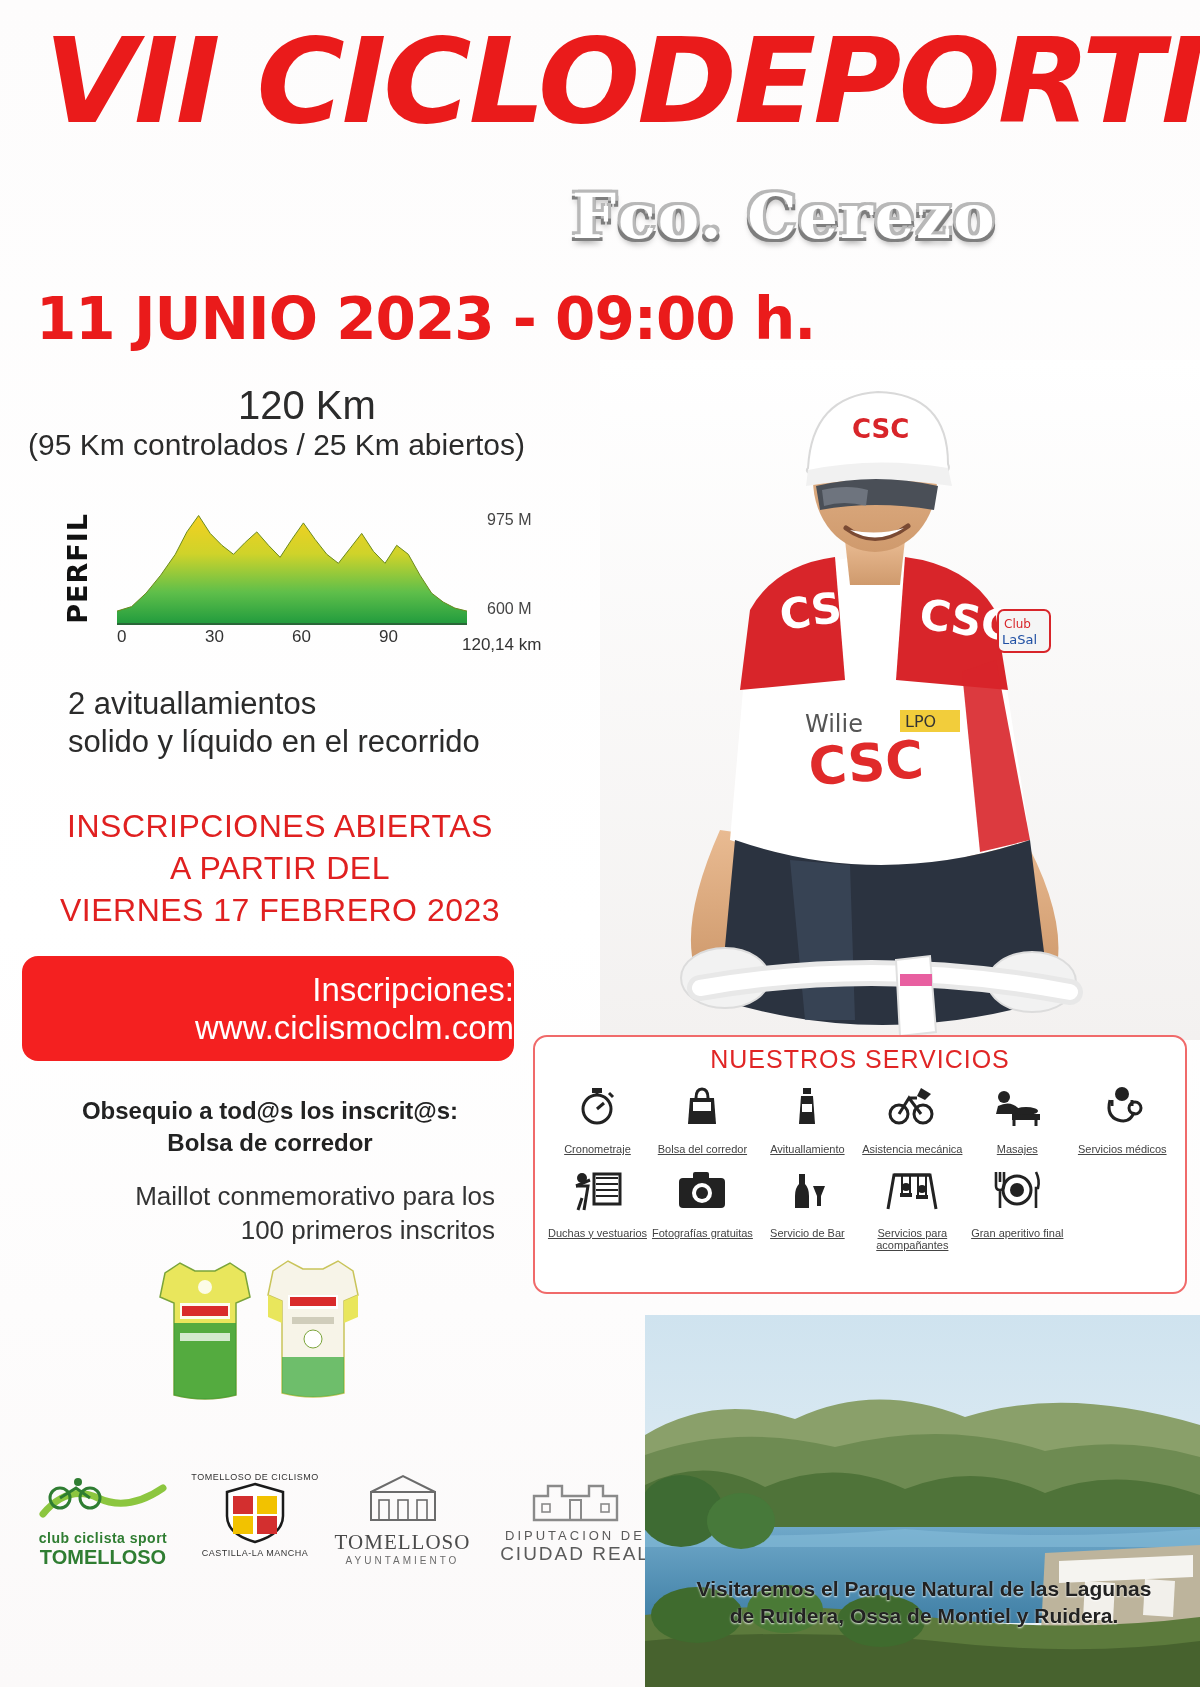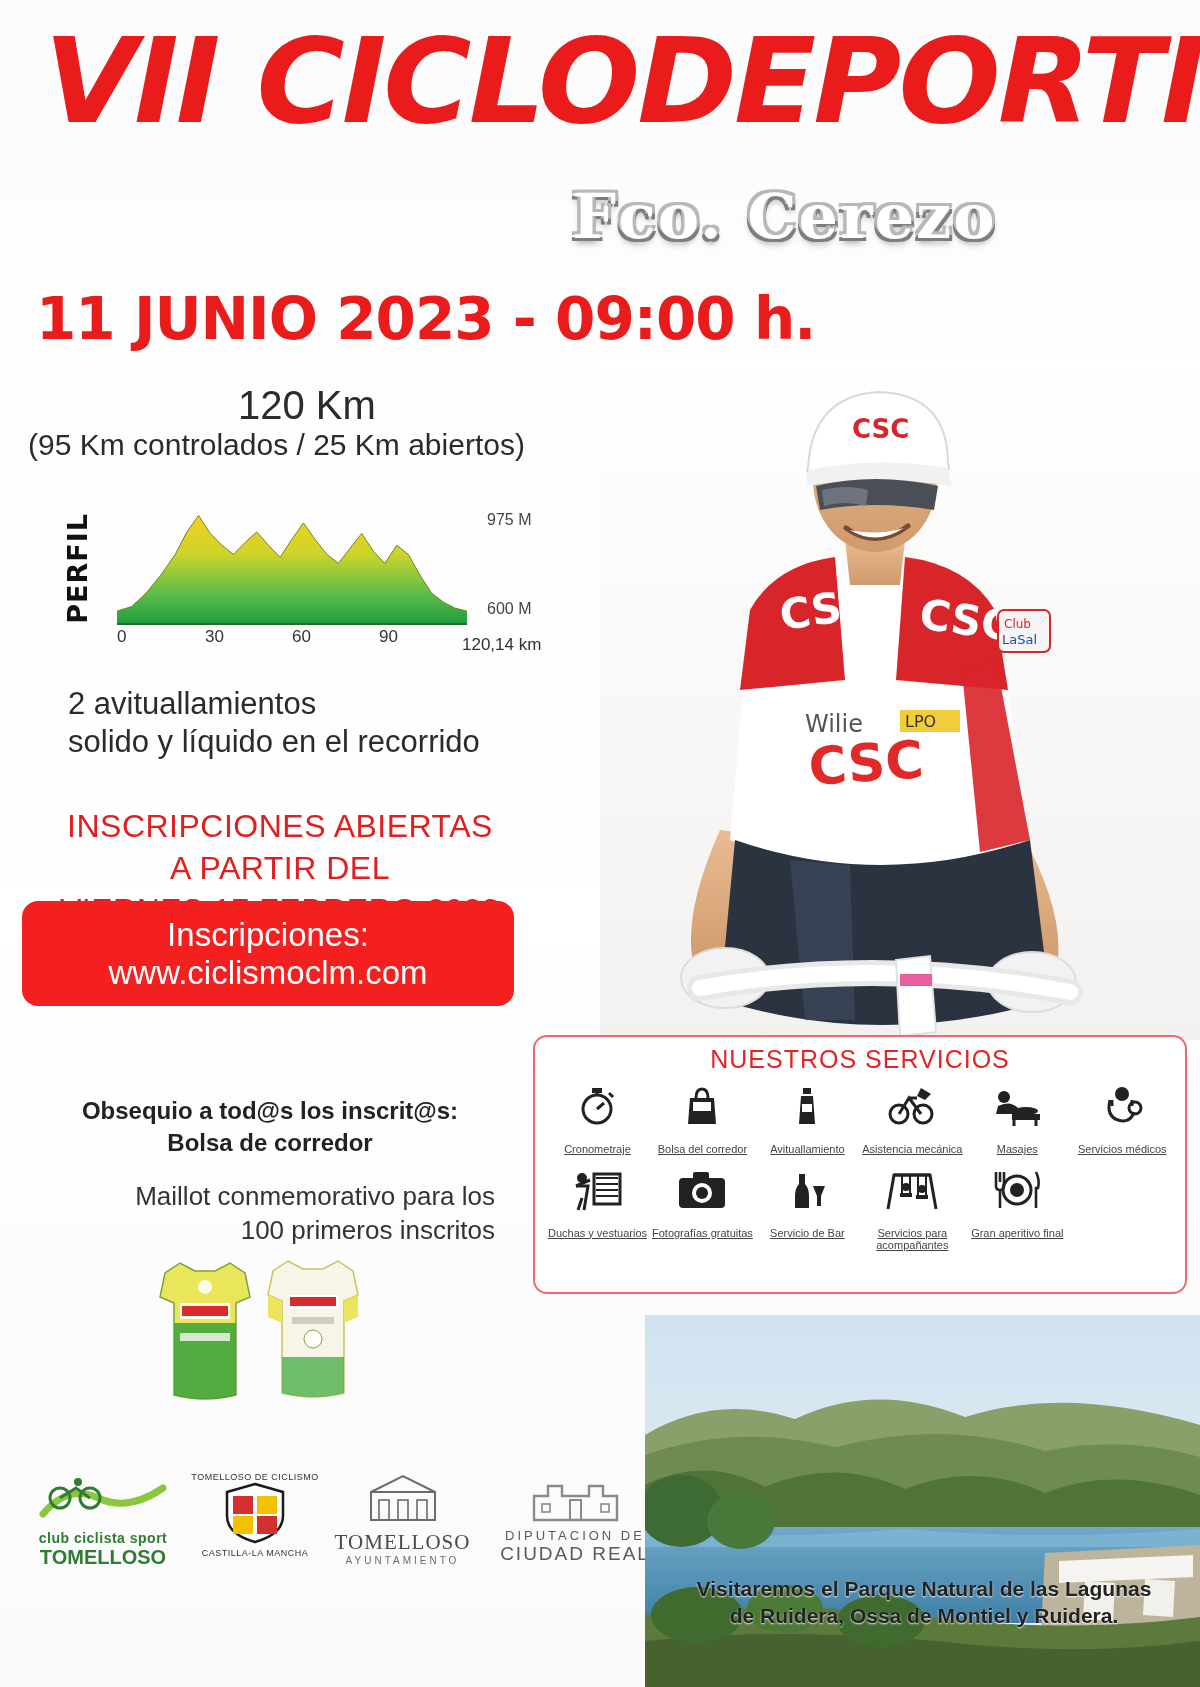--- a/index.html
+++ b/index.html
@@ -76,23 +76,23 @@
 
   
   .insc-open{
     position:absolute;left:55px;top:805px;width:450px;
     text-align:center;font-size:32px;color:#e02020;line-height:1.32;
     letter-spacing:.5px;
   }
 
   
   .red-box{
-    position:absolute;left:22px;top:901px;width:492px;height:105px;
+    position:absolute;left:22px;top:956px;width:492px;height:105px;
     background:#f42020;border-radius:16px;
-    display:flex;flex-direction:column;align-items:center;justify-content:center;
+    display:flex;flex-direction:column;align-items:flex-end;justify-content:center;
     color:#fff;
   }
   .red-box .l1{font-size:33px;line-height:1.15;}
   .red-box .l2{font-size:33px;line-height:1.15;}
 
   
   .obsequio{
     position:absolute;left:40px;top:1095px;width:460px;text-align:center;
     font-size:24px;font-weight:bold;color:#222;line-height:1.35;
   }

